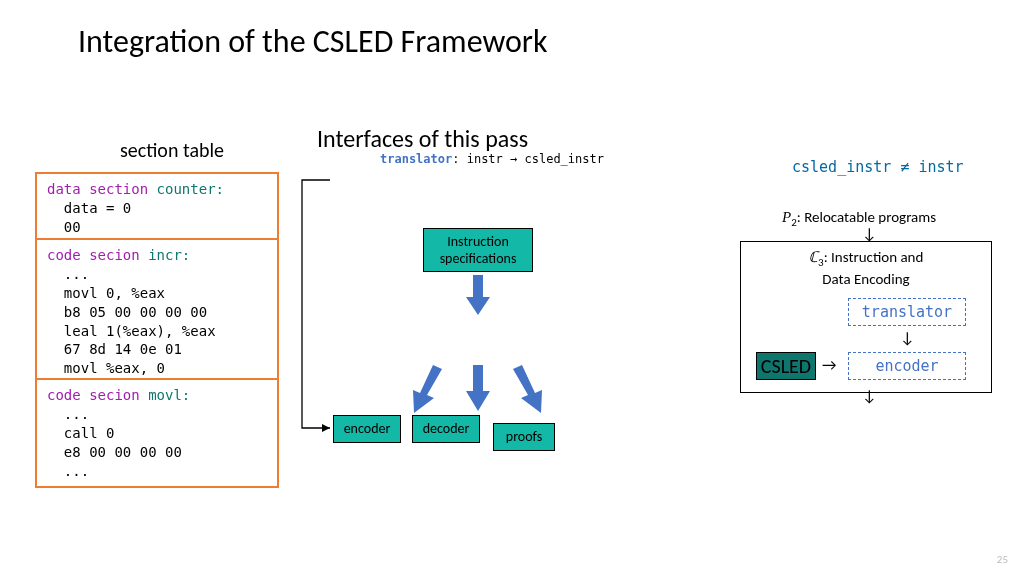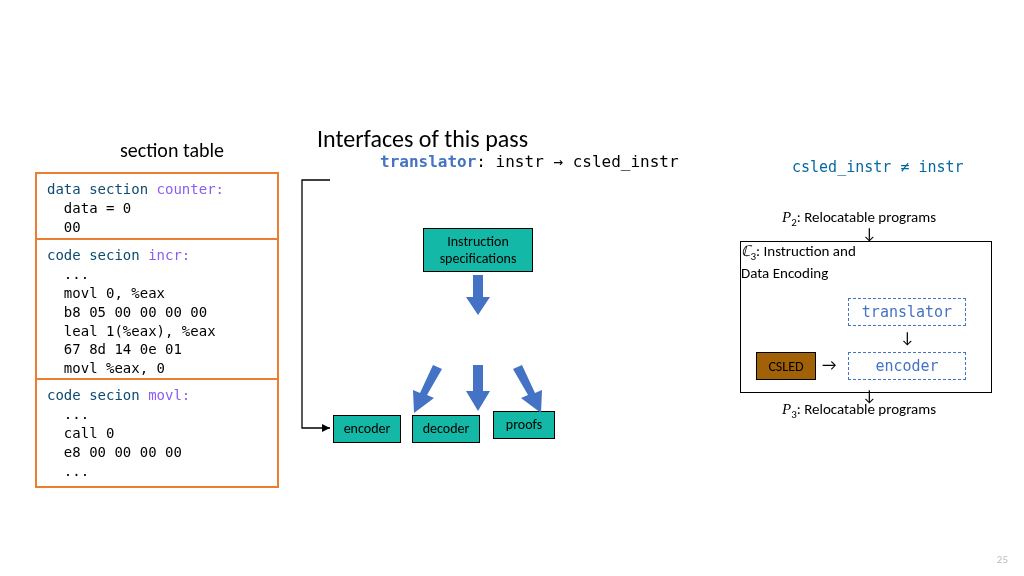--- a/index.html
+++ b/index.html
@@ -2,65 +2,66 @@
 <html><head>
 <meta charset="utf-8">
 <style>
 html,body{margin:0;padding:0;width:1024px;height:576px;font-family:"Calibri","Segoe UI",sans-serif;background:#fff;color:#000;overflow:hidden}
 .slide{position:relative;width:1024px;height:576px}
 .title{position:absolute;left:78px;top:22px;font-size:32px;font-weight:400;color:#000}
 .pagenum{position:absolute;right:16px;bottom:10px;font-size:11px;color:#bbb}
 
 .sec-label{position:absolute;left:120px;top:138px;font-size:20px}
 .box{position:absolute;border:2px solid #ed7d31;background:#fff;font-family:Consolas,monospace;font-size:14px;line-height:1.35;padding:6px 10px;white-space:pre}
-.box .kw{color:#0c4a6e}
-.box .nm{color:#8b5cf6}
+.box .kw{color:#a21caf}
+.box .nm{color:#0f766e}
 .b1{left:35px;top:172px;width:220px}
 .b2{left:35px;top:238px;width:220px}
 .b3{left:35px;top:378px;width:220px}
 
 .iface-title{position:absolute;left:317px;top:124px;font-size:24px}
-.sig{position:absolute;font-family:Consolas,monospace;font-size:16px;white-space:pre}
+.sig{position:absolute;font-family:Consolas,monospace;font-size:12px;white-space:pre}
 .sig .fn{color:#4472c4;font-weight:700}
 .sig1{left:380px;top:152px}
 .sig2{left:380px;top:174px}
 
 .note{position:absolute;left:792px;top:158px;font-family:Consolas,monospace;font-size:15px;color:#0369a1;white-space:pre}
 
 .fbox{position:absolute;border:1.5px solid #000;background:#14b8a6;text-align:center;font-size:14px;line-height:1.25;display:flex;align-items:center;justify-content:center}
 .ispec{left:423px;top:228px;width:108px;height:42px}
 .csledfw{left:427px;top:319px;width:100px;height:42px}
 .enc{left:333px;top:415px;width:66px;height:26px}
 .dec{left:412px;top:415px;width:66px;height:26px}
-.prf{left:493px;top:411px;width:60px;height:26px}
+.prf{left:493px;top:423px;width:60px;height:26px}
 
 .arrow{position:absolute}
 .arrow svg{display:block}
 
 .p2{position:absolute;left:782px;top:208px;font-size:15px}
 .p3{position:absolute;left:782px;top:400px;font-size:15px}
 .sub{font-style:italic;font-family:"Cambria Math",serif}
 .ssub{font-size:11px;vertical-align:sub}
 
 .bigbox{position:absolute;left:740px;top:241px;width:250px;height:150px;border:1.5px solid #000}
-.bigbox .hdr{position:absolute;left:0;right:0;top:0;text-align:left;font-size:15px;line-height:1.25}
+.bigbox .hdr{position:absolute;left:0;right:0;top:6px;text-align:center;font-size:15px;line-height:1.25}
 .dbox{position:absolute;border:1.8px dashed #4472c4;color:#4472c4;font-family:Consolas,monospace;font-size:15px;text-align:center;display:flex;align-items:center;justify-content:center}
 .dtrans{left:848px;top:298px;width:116px;height:26px}
 .denc{left:848px;top:352px;width:116px;height:26px}
-.csmall{position:absolute;left:756px;top:352px;width:58px;height:26px;border:1.5px solid #000;font-size:14px;display:flex;align-items:center;justify-content:center;background:#a16207}
+.csmall{position:absolute;left:756px;top:352px;width:58px;height:26px;border:1.5px solid #000;font-size:20px;display:flex;align-items:center;justify-content:center;background:#0f766e}
 
 .bracket{position:absolute;left:290px;top:178px;width:34px;height:260px}
 .bracket svg{display:block}
 
 .smallarrow{position:absolute;font-size:16px;line-height:1}
 </style>
 </head>
 <body>
 <div class="slide">
 
+<div class="title">Integration of the CSLED Framework</div>
 <div class="pagenum">25</div>
 
 <div class="sec-label">section table</div>
 
 <div class="box b1"><span class="kw">data section</span><span class="nm"> counter:</span>
 <span>  data = 0
   00</span></div>
 
 <div class="box b2"><span class="kw">code secion</span><span class="nm"> incr:</span>
 <span>  ...
@@ -115,21 +116,20 @@
 <div class="bigbox">
   <div class="hdr"><span class="sub">ℂ</span><span class="ssub">3</span><span style="white-space:pre">: Instruction and
 Data Encoding</span></div>
 </div>
 <div class="dbox dtrans">translator</div>
 <div class="dbox denc">encoder</div>
 <div class="csmall">CSLED</div>
 <div class="smallarrow" style="left:900px;top:330px">↓</div>
 <div class="smallarrow" style="left:822px;top:357px">→</div>
 <div class="smallarrow" style="left:862px;top:388px">↓</div>
-<div class="p3"><span class="sub">P</span><span class="ssub">3</span><span>: Relocatable programs</span></div>
 
 <div class="bracket">
 <svg width="40" height="262">
         <path d="M40 2 L12 2 L12 250 L40 250" fill="none" stroke="#000" stroke-width="1.3"></path>
         <polygon points="40,246 40,254 48,250" fill="#000" transform="translate(-8,0)"></polygon>
       </svg>
 </div>
 
 </div>
 

